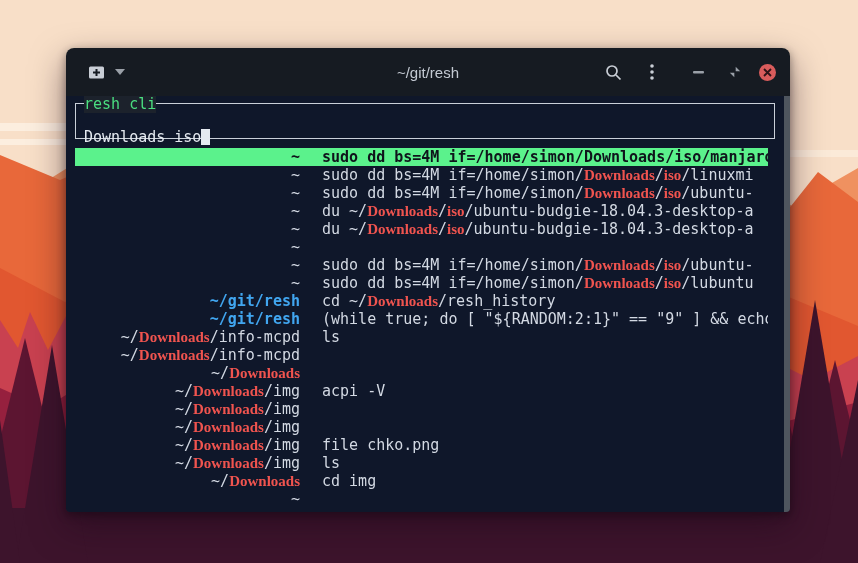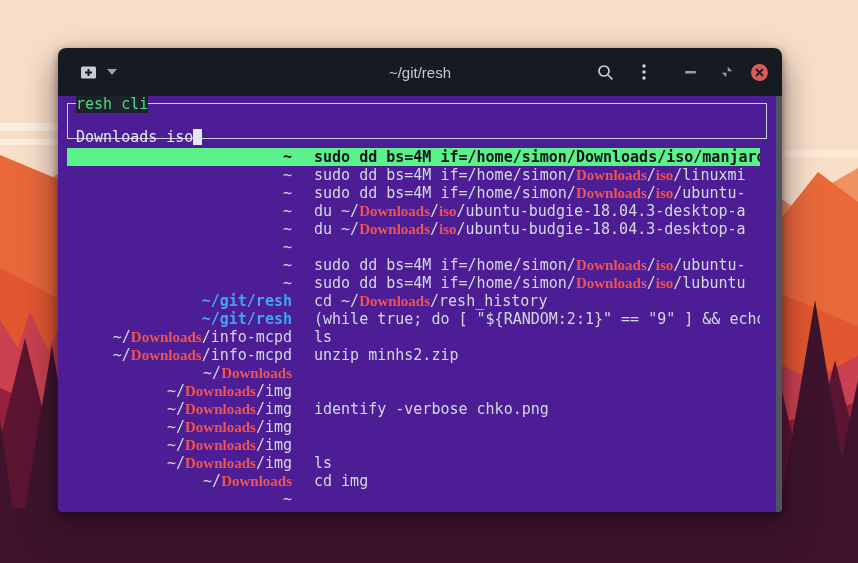--- a/index.html
+++ b/index.html
@@ -3,39 +3,39 @@
 <meta charset="utf-8">
 <style>
   html,body{margin:0;padding:0;width:858px;height:563px;overflow:hidden;background:#F8DFC8;}
   body{position:relative;font-family:"Liberation Sans",sans-serif;}
 
   
   .wallpaper{position:absolute;inset:0;z-index:0;}
   .wallpaper svg{display:block;width:858px;height:563px;}
 
   
-  .window{position:absolute;left:58px;top:48px;width:724px;height:464px;z-index:2;
+  .window{position:absolute;left:66px;top:48px;width:724px;height:464px;z-index:2;
     border-radius:8px 8px 4px 4px;
     box-shadow:0 14px 34px rgba(30,8,25,.5),0 3px 10px rgba(0,0,0,.4);}
   .titlebar{position:relative;height:48px;background:#161B22;border-radius:8px 8px 0 0;
     display:flex;align-items:center;}
   .tb-left{display:flex;align-items:center;gap:10px;padding-left:22px;}
   .newtab{display:flex;align-items:center;gap:10px;background:none;border:none;padding:0;cursor:default;}
   .tb-title{position:absolute;left:0;right:0;text-align:center;color:#C3C9D2;font-size:15px;pointer-events:none;}
   .tb-right{margin-left:auto;display:flex;align-items:center;padding-right:14px;}
   .tb-btn{background:none;border:none;padding:0;display:flex;align-items:center;justify-content:center;width:22px;height:22px;}
   .tb-btn.search{margin-right:17px;}
   .tb-btn.menu{margin-right:24px;}
   .tb-btn.min{margin-right:15px;}
   .tb-btn.restore{margin-right:13px;}
   .closebtn{width:17px;height:17px;border:none;border-radius:50%;background:#D95C5C;
     display:flex;align-items:center;justify-content:center;padding:0;}
 
   
-  .terminal{position:absolute;top:48px;left:0;right:0;bottom:0;background:#4c1d95;
+  .terminal{position:absolute;top:48px;left:0;right:0;bottom:0;background:#0f172a;
     border-radius:0 0 4px 4px;overflow:hidden;
     font-family:"DejaVu Sans Mono",monospace;font-size:15px;line-height:18px;}
   .scrollbar{position:absolute;top:48px;bottom:0;right:0;width:6px;background:#4E555E;border-radius:0 0 4px 0;}
 
   .panel{position:relative;box-sizing:border-box;margin:7px 15px 0 9px;height:36px;width:700px;
     border:1px solid #CAD0D9;}
   .panel-title{position:absolute;top:-9px;left:8px;background:#1C222C;color:#4ADE80;
     font-size:15px;line-height:18px;white-space:pre;}
   .query-line{padding:0 8px;line-height:33px;color:#E4E9F0;white-space:pre;margin-top:17px;}
   .cursor{display:inline-block;width:9px;height:16px;background:#E4E9F0;vertical-align:-3px;}
@@ -144,26 +144,26 @@
         <div class="row"><span class="path"><span class="t-n">~</span></span><span class="cmd"><span class="t-n">sudo dd bs=4M if=/home/simon/</span><span class="t-m">Downloads</span><span class="t-n">/</span><span class="t-m">iso</span><span class="t-n">/linuxmi</span></span></div>
         <div class="row"><span class="path"><span class="t-n">~</span></span><span class="cmd"><span class="t-n">sudo dd bs=4M if=/home/simon/</span><span class="t-m">Downloads</span><span class="t-n">/</span><span class="t-m">iso</span><span class="t-n">/ubuntu-</span></span></div>
         <div class="row"><span class="path"><span class="t-n">~</span></span><span class="cmd"><span class="t-n">du ~/</span><span class="t-m">Downloads</span><span class="t-n">/</span><span class="t-m">iso</span><span class="t-n">/ubuntu-budgie-18.04.3-desktop-a</span></span></div>
         <div class="row"><span class="path"><span class="t-n">~</span></span><span class="cmd"><span class="t-n">du ~/</span><span class="t-m">Downloads</span><span class="t-n">/</span><span class="t-m">iso</span><span class="t-n">/ubuntu-budgie-18.04.3-desktop-a</span></span></div>
         <div class="row"><span class="path"><span class="t-n">~</span></span></div>
         <div class="row"><span class="path"><span class="t-n">~</span></span><span class="cmd"><span class="t-n">sudo dd bs=4M if=/home/simon/</span><span class="t-m">Downloads</span><span class="t-n">/</span><span class="t-m">iso</span><span class="t-n">/ubuntu-</span></span></div>
         <div class="row"><span class="path"><span class="t-n">~</span></span><span class="cmd"><span class="t-n">sudo dd bs=4M if=/home/simon/</span><span class="t-m">Downloads</span><span class="t-n">/</span><span class="t-m">iso</span><span class="t-n">/lubuntu</span></span></div>
         <div class="row"><span class="path"><span class="t-d">~/git/resh</span></span><span class="cmd"><span class="t-n">cd ~/</span><span class="t-m">Downloads</span><span class="t-n">/resh_history</span></span></div>
         <div class="row"><span class="path"><span class="t-d">~/git/resh</span></span><span class="cmd"><span class="t-n">(while true; do [ "${RANDOM:2:1}" == "9" ] &amp;&amp; echo</span></span></div>
         <div class="row"><span class="path"><span class="t-n">~/</span><span class="t-m">Downloads</span><span class="t-n">/info-mcpd</span></span><span class="cmd"><span class="t-n">ls</span></span></div>
-        <div class="row"><span class="path"><span class="t-n">~/</span><span class="t-m">Downloads</span><span class="t-n">/info-mcpd</span></span><span class="cmd"><span class="t-n">unzip minhs2.zip</span></span></div>
+        <div class="row"><span class="path"><span class="t-n">~/</span><span class="t-m">Downloads</span><span class="t-n">/info-mcpd</span></span></div>
         <div class="row"><span class="path"><span class="t-n">~/</span><span class="t-m">Downloads</span></span></div>
-        <div class="row"><span class="path"><span class="t-n">~/</span><span class="t-m">Downloads</span><span class="t-n">/img</span></span></div>
-        <div class="row"><span class="path"><span class="t-n">~/</span><span class="t-m">Downloads</span><span class="t-n">/img</span></span><span class="cmd"><span class="t-n">identify -verbose chko.png</span></span></div>
+        <div class="row"><span class="path"><span class="t-n">~/</span><span class="t-m">Downloads</span><span class="t-n">/img</span></span><span class="cmd"><span class="t-n">acpi -V</span></span></div>
         <div class="row"><span class="path"><span class="t-n">~/</span><span class="t-m">Downloads</span><span class="t-n">/img</span></span></div>
         <div class="row"><span class="path"><span class="t-n">~/</span><span class="t-m">Downloads</span><span class="t-n">/img</span></span></div>
+        <div class="row"><span class="path"><span class="t-n">~/</span><span class="t-m">Downloads</span><span class="t-n">/img</span></span><span class="cmd"><span class="t-n">file chko.png</span></span></div>
         <div class="row"><span class="path"><span class="t-n">~/</span><span class="t-m">Downloads</span><span class="t-n">/img</span></span><span class="cmd"><span class="t-n">ls</span></span></div>
         <div class="row"><span class="path"><span class="t-n">~/</span><span class="t-m">Downloads</span></span><span class="cmd"><span class="t-n">cd img</span></span></div>
         <div class="row"><span class="path"><span class="t-n">~</span></span></div>
       </div>
   </div>
 
   <div class="scrollbar"></div>
 </div>
 
 </body></html>

